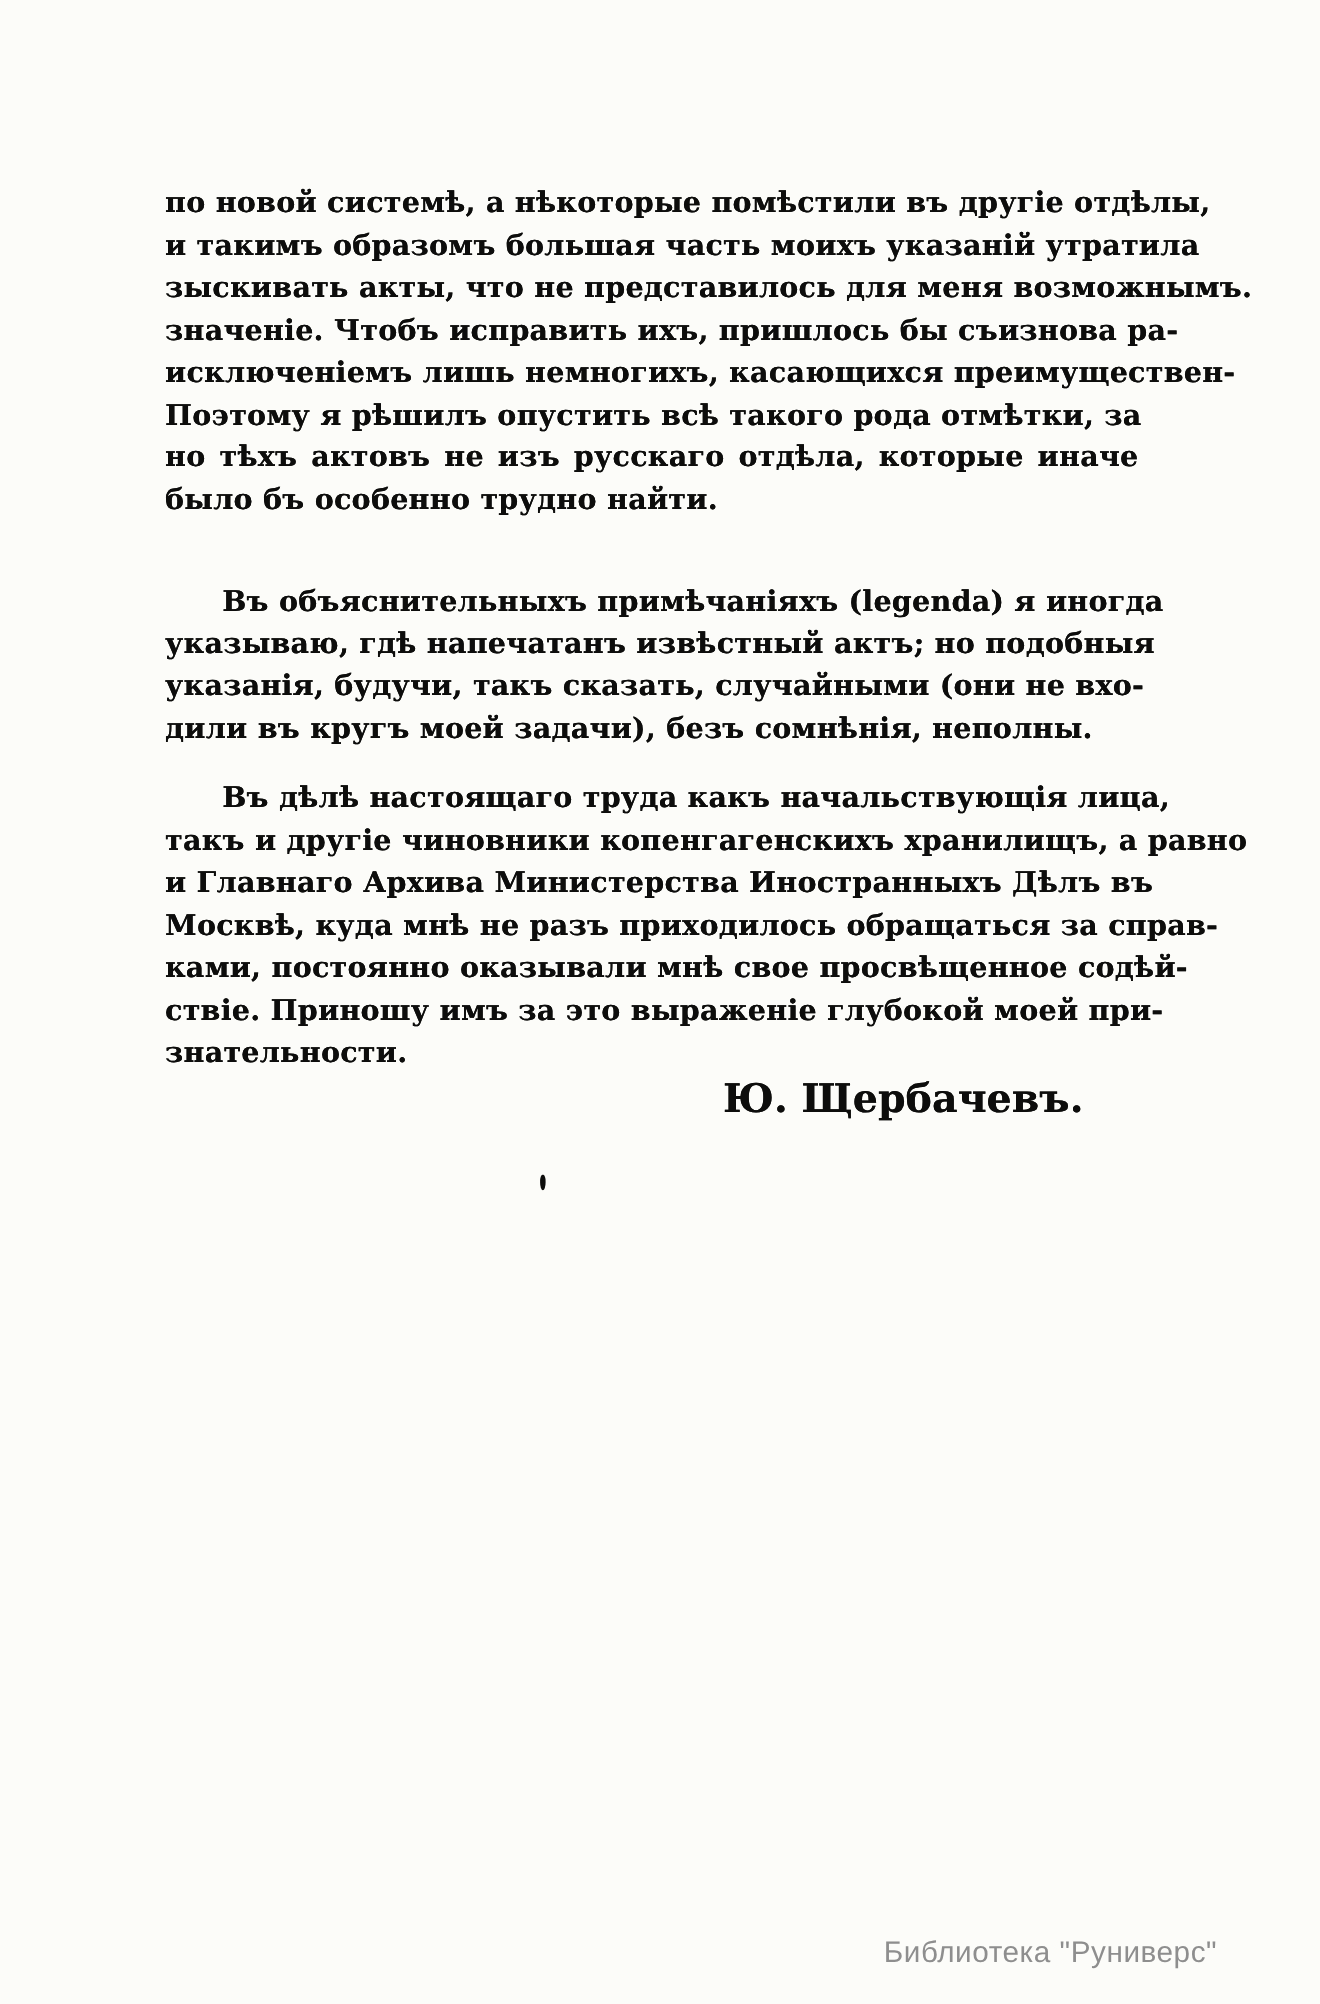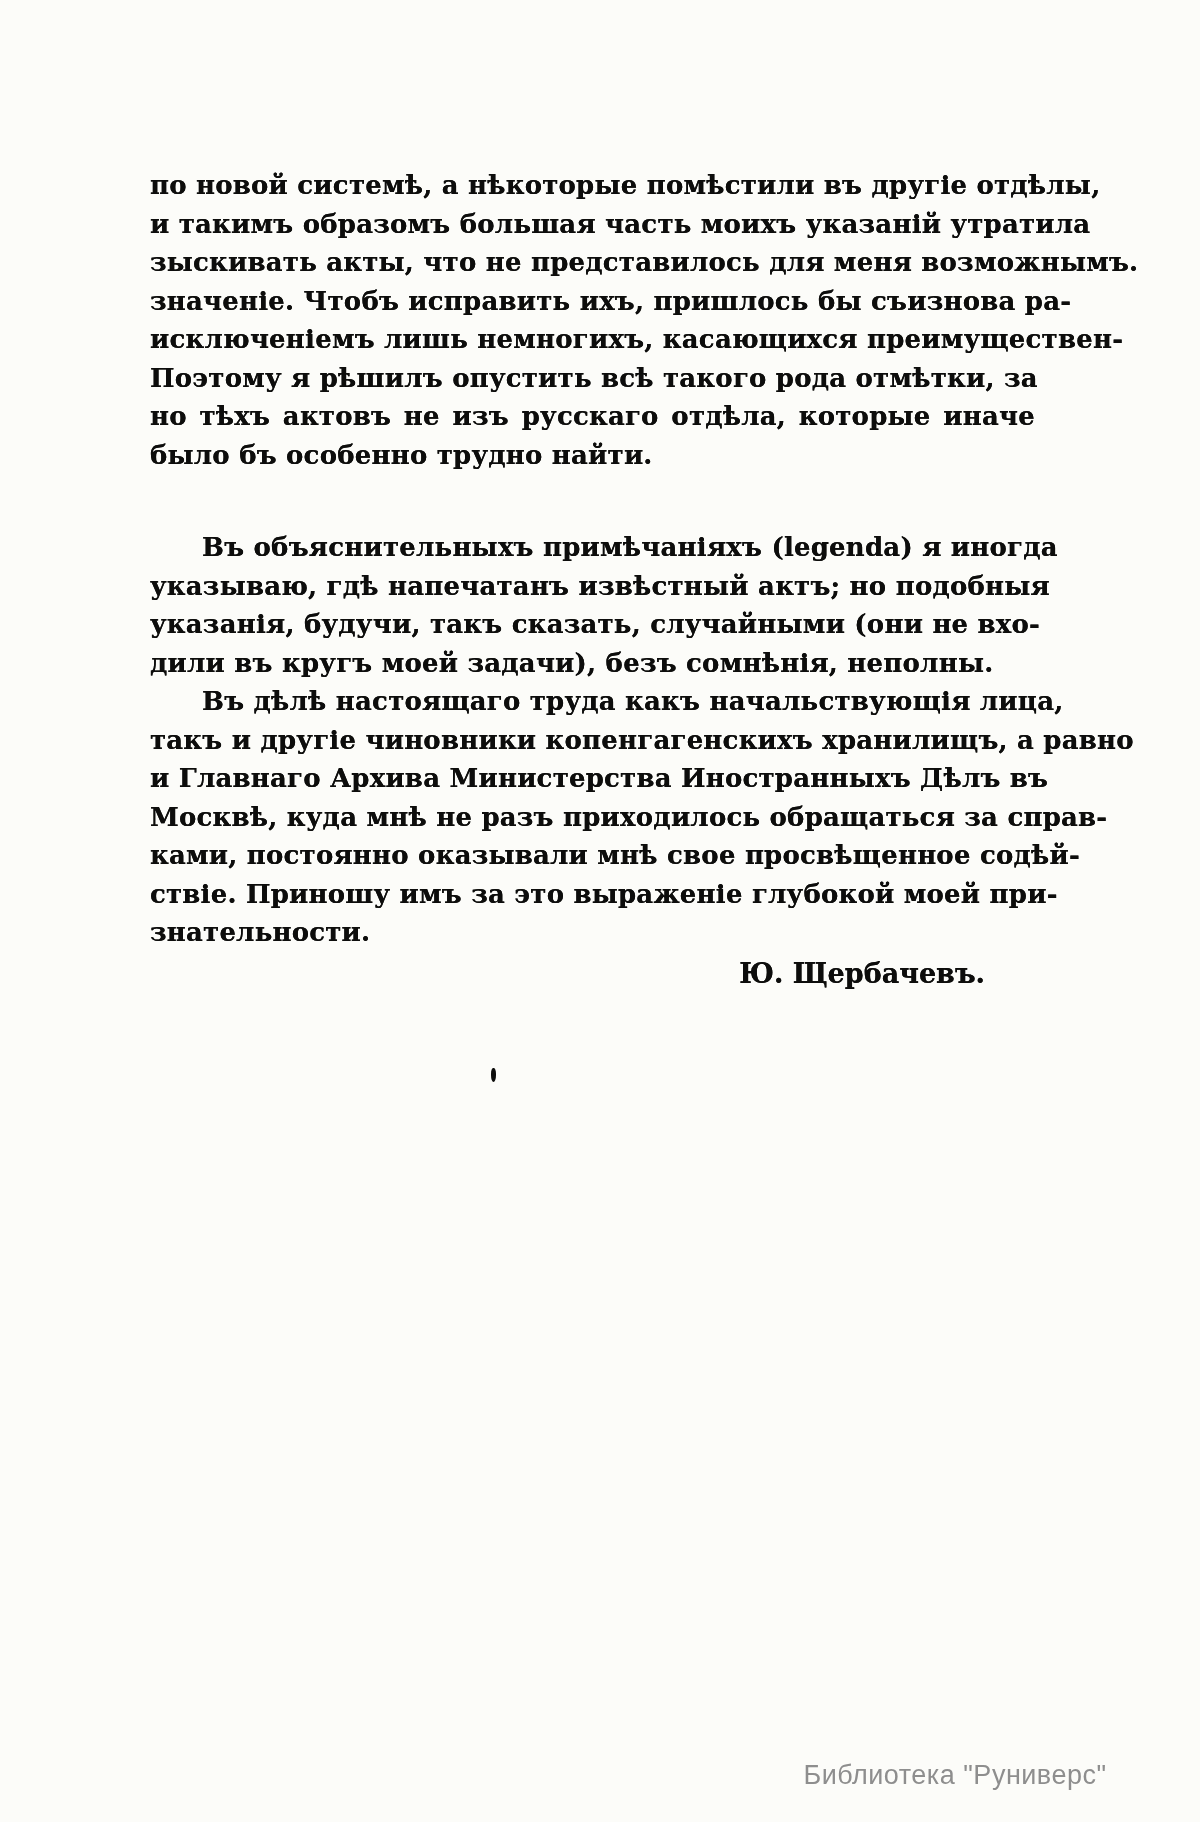--- a/index.html
+++ b/index.html
@@ -31,21 +31,21 @@
     font-weight: bold;
     line-height: 30px;
     letter-spacing: 1px;
   }
   .para {
     margin: 0;
     padding: 0;
   }
   .para-1 { margin-top: 26px; }
   .para-2 { margin-top: 54px; }
-  .para-3 { }
+  .para-3 { margin-top: 25px; }
   .line {
     font-size: 26px;
     font-weight: bold;
     line-height: 38.5px;
     height: 38.5px;
     white-space: nowrap;
     text-align: justify;
     text-align-last: justify;
     letter-spacing: 0.2px;
     
@@ -54,21 +54,21 @@
   .line.last {
     text-align: right;
     text-align-last: left;
     white-space: normal;
   }
   .indent .line:first-child {
     text-indent: 52px;
   }
   .signature {
     margin-top: 4px;
-    font-size: 27px;
+    font-size: 36px;
     font-weight: bold;
     line-height: 36px;
     text-align: right;
     padding-right: 50px;
     text-shadow: 0 0 0.4px #1a1a18;
   }
   .ink-speck {
     position: absolute;
     left: 491px;
     top: 1068px;

